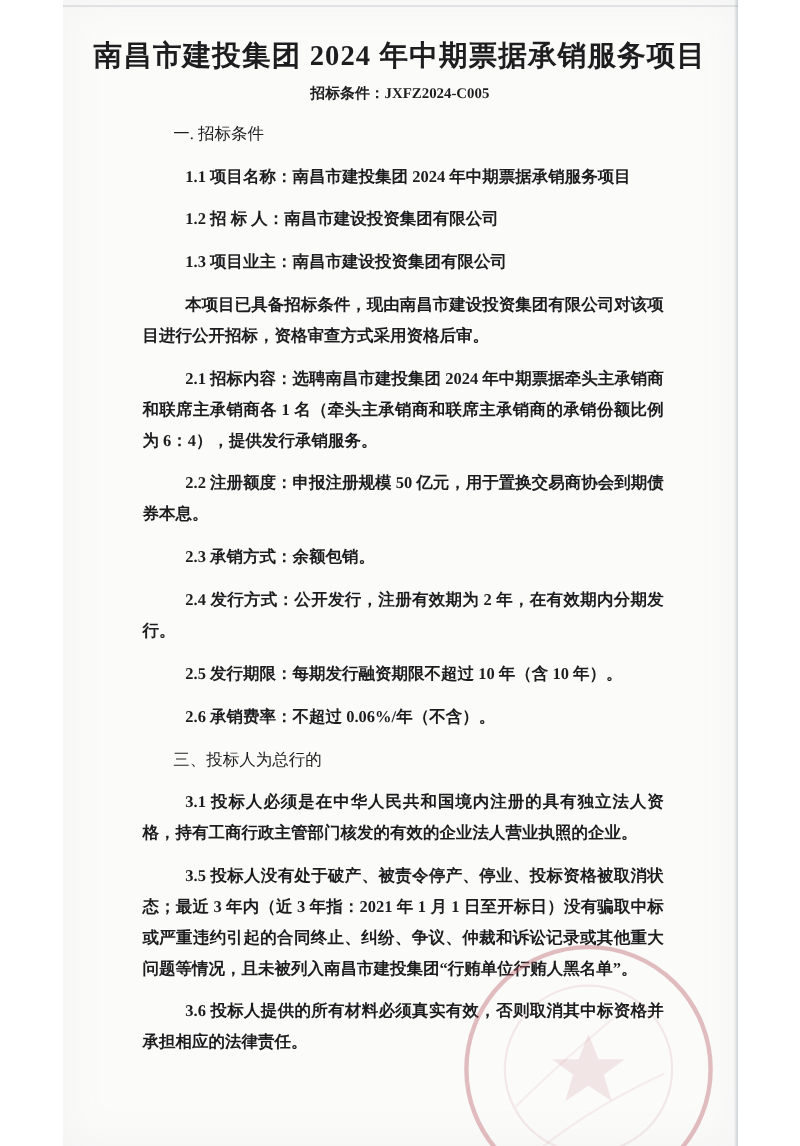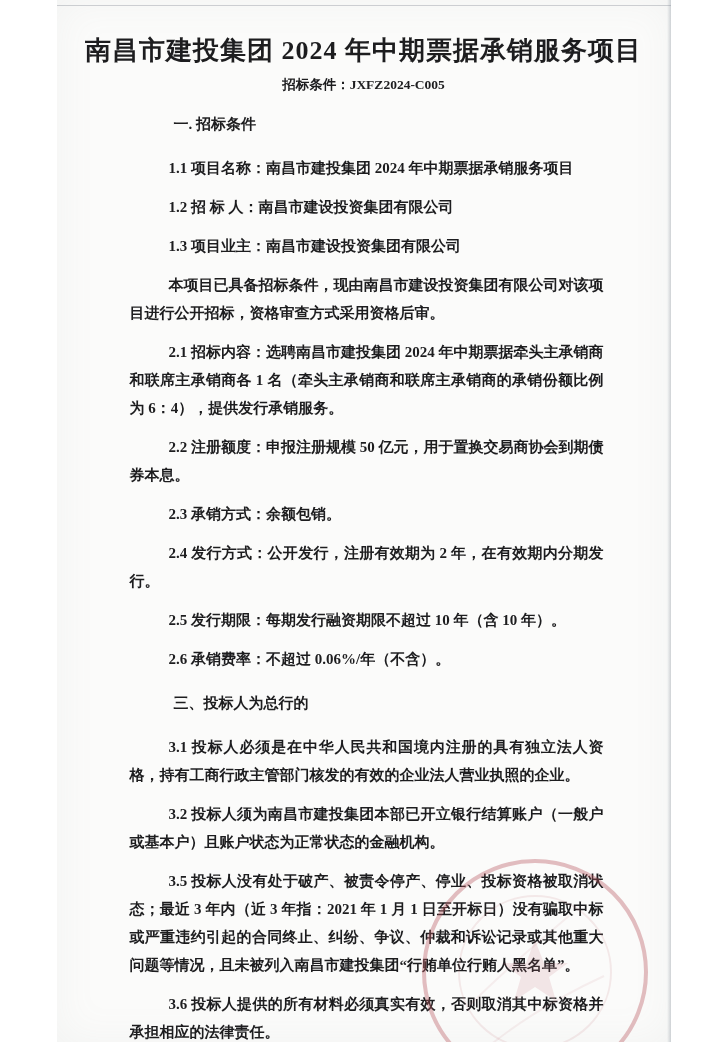--- a/index.html
+++ b/index.html
@@ -56,23 +56,23 @@
     line-height: 18px;
   }
   main.content {
     margin: 14px 56px 0 62px;
     font-size: 15px;
     font-weight: 600;
     line-height: 28px;
     text-align: justify;
   }
   .section-heading {
-    margin: 16px;
+    margin: 0;
     font-size: 15px;
-    font-weight: 700;
+    font-weight: 400;
     text-indent: 2.6em;
     line-height: 28px;
   }
   .para {
     margin: 11px;
     text-indent: 2.6em;
   }
   .seal {
     position: absolute;
     left: 362px;
@@ -105,21 +105,20 @@
 
     <p class="para">2.1 招标内容：选聘南昌市建投集团 2024 年中期票据牵头主承销商和联席主承销商各 1 名（牵头主承销商和联席主承销商的承销份额比例为 6：4），提供发行承销服务。</p>
     <p class="para">2.2 注册额度：申报注册规模 50 亿元，用于置换交易商协会到期债券本息。</p>
     <p class="para">2.3 承销方式：余额包销。</p>
     <p class="para">2.4 发行方式：公开发行，注册有效期为 2 年，在有效期内分期发行。</p>
     <p class="para">2.5 发行期限：每期发行融资期限不超过 10 年（含 10 年）。</p>
     <p class="para">2.6 承销费率：不超过 0.06%/年（不含）。</p>
 
     <h3 class="section-heading">三、投标人为总行的</h3>
     <p class="para">3.1 投标人必须是在中华人民共和国境内注册的具有独立法人资格，持有工商行政主管部门核发的有效的企业法人营业执照的企业。</p>
-    <p class="para">3.2 投标人须为南昌市建投集团本部已开立银行结算账户（一般户或基本户）且账户状态为正常状态的金融机构。</p>
     <p class="para">3.5 投标人没有处于破产、被责令停产、停业、投标资格被取消状态；最近 3 年内（近 3 年指：2021 年 1 月 1 日至开标日）没有骗取中标或严重违约引起的合同终止、纠纷、争议、仲裁和诉讼记录或其他重大问题等情况，且未被列入南昌市建投集团“行贿单位行贿人黑名单”。</p>
     <p class="para">3.6 投标人提供的所有材料必须真实有效，否则取消其中标资格并承担相应的法律责任。</p>
 
   </main>
 
   <div class="seal">
     <svg width="232" height="232" viewBox="0 0 232 232">
       <circle cx="116" cy="116" r="111" fill="none" stroke-width="4" opacity="0.38" stroke="#b9565e"></circle>
       <circle cx="116" cy="116" r="76" fill="none" stroke-width="2" opacity="0.14" stroke="#c87880"></circle>
       <polygon points="116,84 125,107 149,107 130,121 137,145 116,131 95,145 102,121 83,107 107,107" opacity="0.16" fill="#c87880"></polygon>

